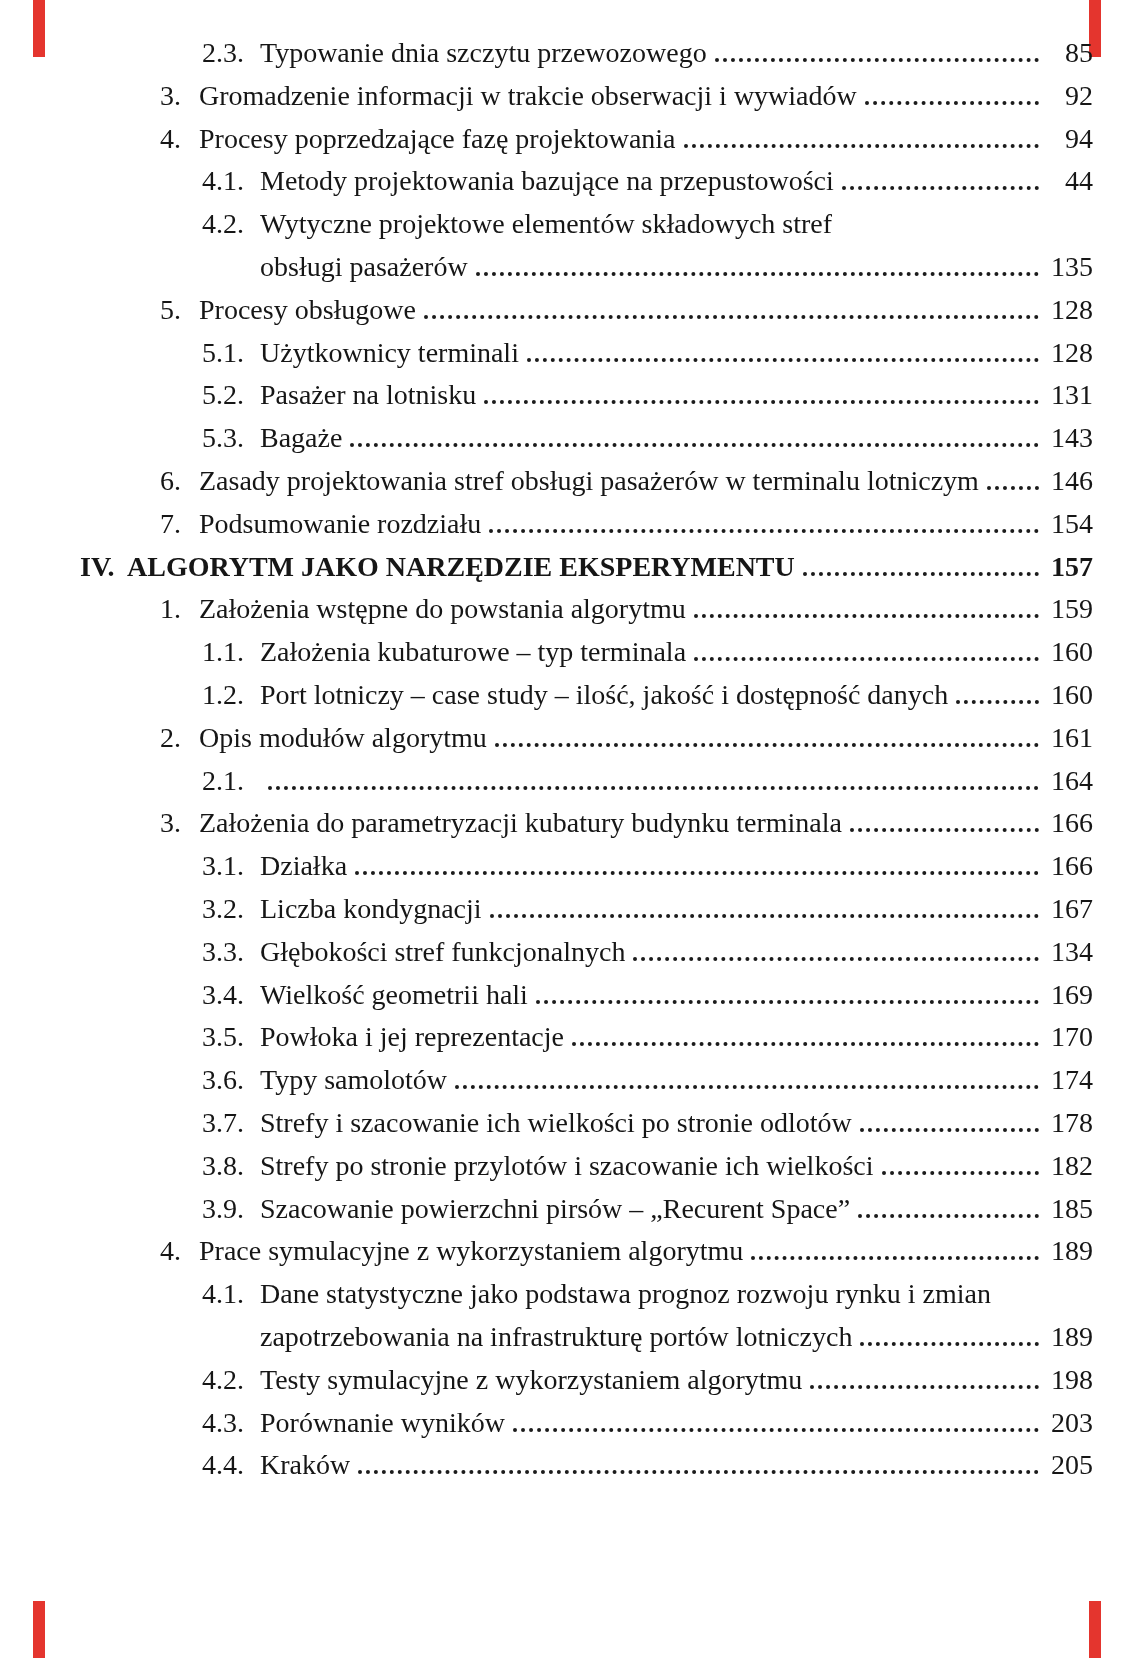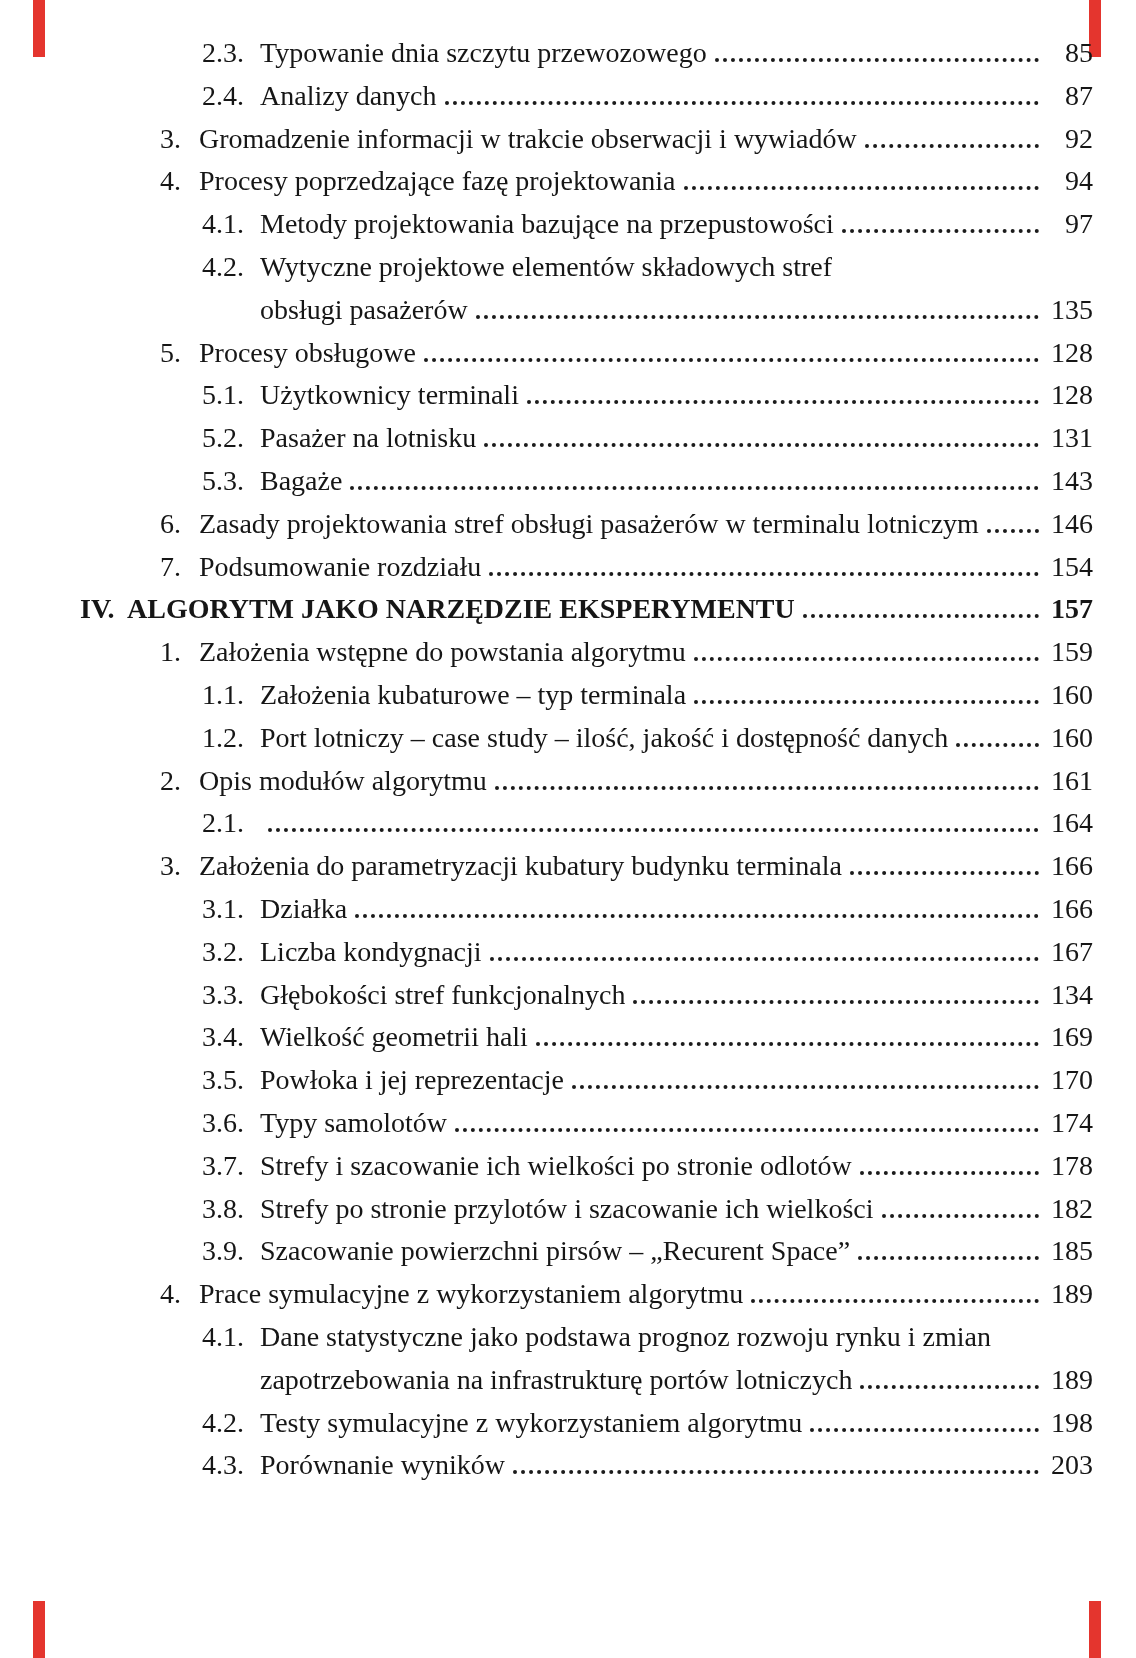--- a/index.html
+++ b/index.html
@@ -88,43 +88,37 @@
   <div class="corner-mark bl" style="background: rgb(228, 53, 46);"></div>
   <div class="corner-mark br" style="background: rgb(228, 53, 46);"></div>
 
   <main class="toc">
       <div class="toc-row lvl-sub">
     <span class="num">2.3.</span>
     <span class="label">Typowanie dnia szczytu przewozowego</span>
     <span class="dots"></span>
     <span class="pageno">85</span>
   </div>
-      <div class="toc-row lvl-sub">
-    <span class="num">2.4.</span>
-    <span class="label">Analizy danych</span>
-    <span class="dots"></span>
-    <span class="pageno">87</span>
-  </div>
       <div class="toc-row lvl-item">
     <span class="num">3.</span>
     <span class="label">Gromadzenie informacji w trakcie obserwacji i wywiadów</span>
     <span class="dots"></span>
     <span class="pageno">92</span>
   </div>
       <div class="toc-row lvl-item">
     <span class="num">4.</span>
     <span class="label">Procesy poprzedzające fazę projektowania</span>
     <span class="dots"></span>
     <span class="pageno">94</span>
   </div>
       <div class="toc-row lvl-sub">
     <span class="num">4.1.</span>
     <span class="label">Metody projektowania bazujące na przepustowości</span>
     <span class="dots"></span>
-    <span class="pageno">97</span>
+    <span class="pageno">44</span>
   </div>
       <div class="toc-row lvl-sub nopage">
     <span class="num">4.2.</span>
     <span class="label">Wytyczne projektowe elementów składowych stref</span>
 
   </div>
       <div class="toc-row lvl-cont">
 
     <span class="label">obsługi pasażerów</span>
     <span class="dots"></span>
@@ -283,14 +277,20 @@
     <span class="label">Testy symulacyjne z wykorzystaniem algorytmu</span>
     <span class="dots"></span>
     <span class="pageno">198</span>
   </div>
       <div class="toc-row lvl-sub">
     <span class="num">4.3.</span>
     <span class="label">Porównanie wyników</span>
     <span class="dots"></span>
     <span class="pageno">203</span>
   </div>
+      <div class="toc-row lvl-sub">
+    <span class="num">4.4.</span>
+    <span class="label">Kraków</span>
+    <span class="dots"></span>
+    <span class="pageno">205</span>
+  </div>
     </main>
 </div>
 
 </body></html>

